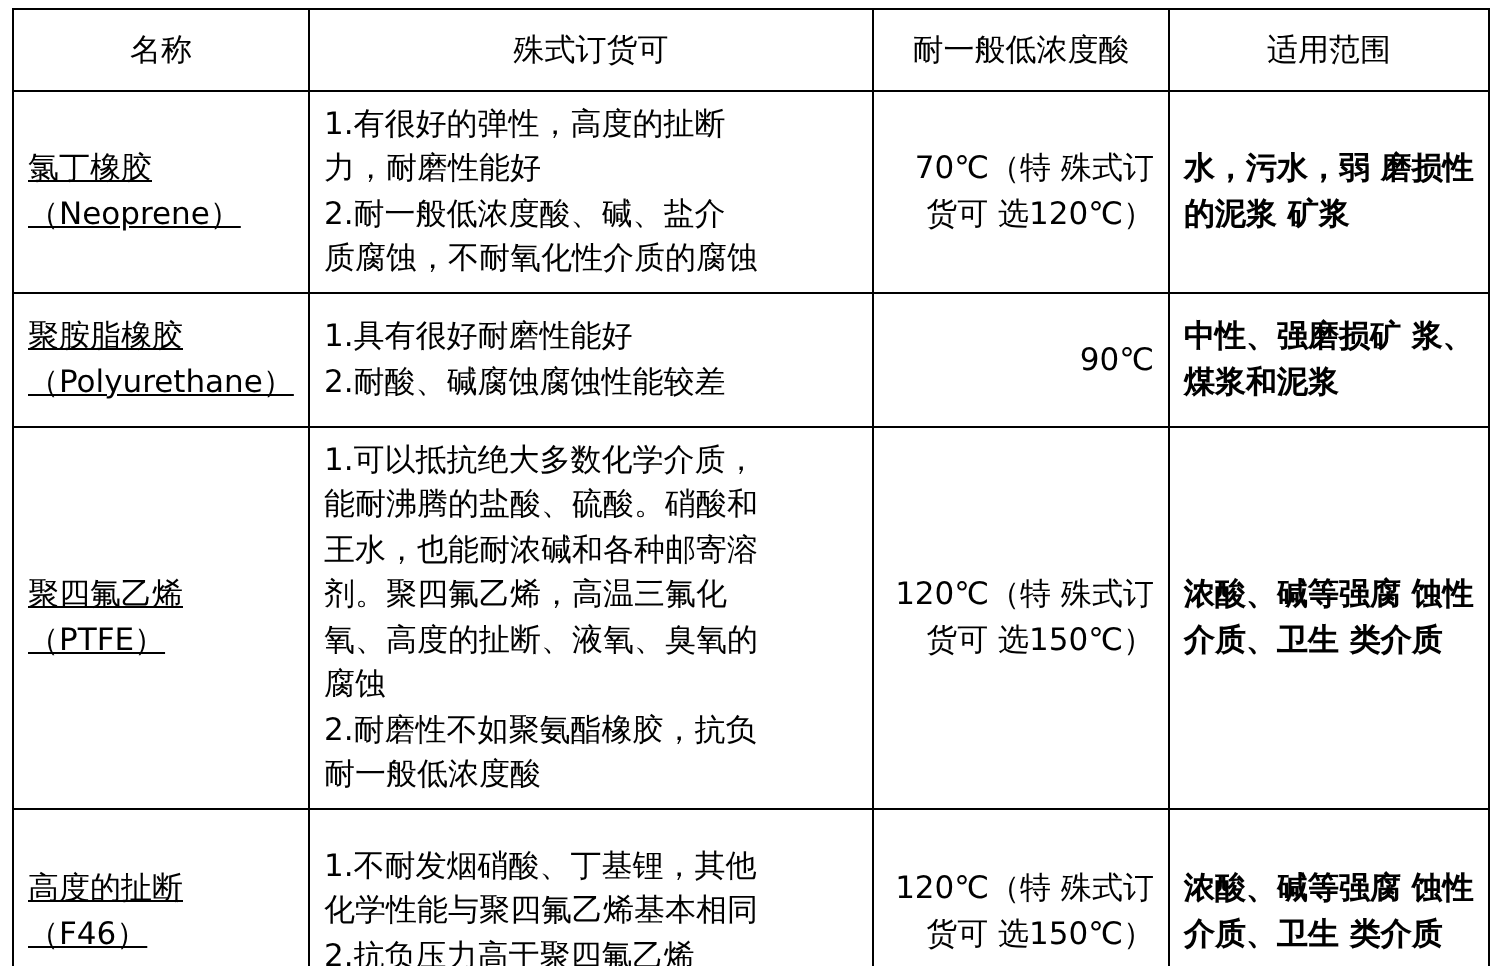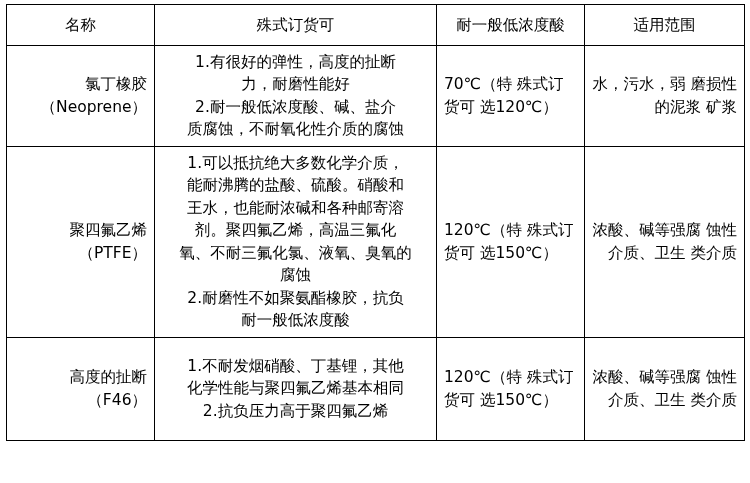--- a/index.html
+++ b/index.html
@@ -37,36 +37,38 @@
     line-height: 1.45;
     padding: 5px 7px;
   }
   table.spec thead th {
     text-align: center;
     font-weight: normal;
     height: 34px;
     padding: 3px 6px;
   }
   td.name {
-    text-align: right;
+    text-align: left;
+    text-decoration: underline;
   }
   td.name .en {
     display: block;
   }
   td.perf {
-    text-align: center;
+    text-align: left;
   }
   td.perf .line {
     display: block;
   }
   td.temp {
-    text-align: left;
+    text-align: right;
   }
   td.scope {
-    text-align: right;
+    text-align: left;
+    font-weight: bold;
   }
   .row-neoprene td { height: 84px; }
   .row-pu td { height: 56px; }
   .row-ptfe td { height: 176px; }
   .row-f46 td { height: 92px; }
 </style>
 </head>
 <body>
 
 <div class="sheet">
@@ -103,32 +105,49 @@
           <span class="line">殊式订货可</span>
           <span class="line">选120℃）</span>
         </td>
         <td class="scope">
           <span class="line">水，污水，弱</span>
           <span class="line">磨损性的泥浆</span>
           <span class="line">矿浆</span>
         </td>
       </tr>
 
+      <tr class="row-pu">
+        <td class="name">
+          <span>聚胺脂橡胶</span>
+          <span class="en">（Polyurethane）</span>
+        </td>
+        <td class="perf">
+          <span class="line">1.具有很好耐磨性能好</span>
+          <span class="line">2.耐酸、碱腐蚀腐蚀性能较差</span>
+        </td>
+        <td class="temp">
+          <span class="line">90℃</span>
+        </td>
+        <td class="scope">
+          <span class="line">中性、强磨损矿</span>
+          <span class="line">浆、煤浆和泥浆</span>
+        </td>
+      </tr>
 
       <tr class="row-ptfe">
         <td class="name">
           <span>聚四氟乙烯</span>
           <span class="en">（PTFE）</span>
         </td>
         <td class="perf">
           <span class="line">1.可以抵抗绝大多数化学介质，</span>
           <span class="line">能耐沸腾的盐酸、硫酸。硝酸和</span>
           <span class="line">王水，也能耐浓碱和各种邮寄溶</span>
           <span class="line">剂。聚四氟乙烯，高温三氟化</span>
-          <span class="line">氧、不耐三氟化氯、液氧、臭氧的</span>
+          <span class="line">氧、高度的扯断、液氧、臭氧的</span>
           <span class="line">腐蚀</span>
           <span class="line">2.耐磨性不如聚氨酯橡胶，抗负</span>
           <span class="line">耐一般低浓度酸</span>
         </td>
         <td class="temp">
           <span class="line">120℃（特</span>
           <span class="line">殊式订货可</span>
           <span class="line">选150℃）</span>
         </td>
         <td class="scope">

